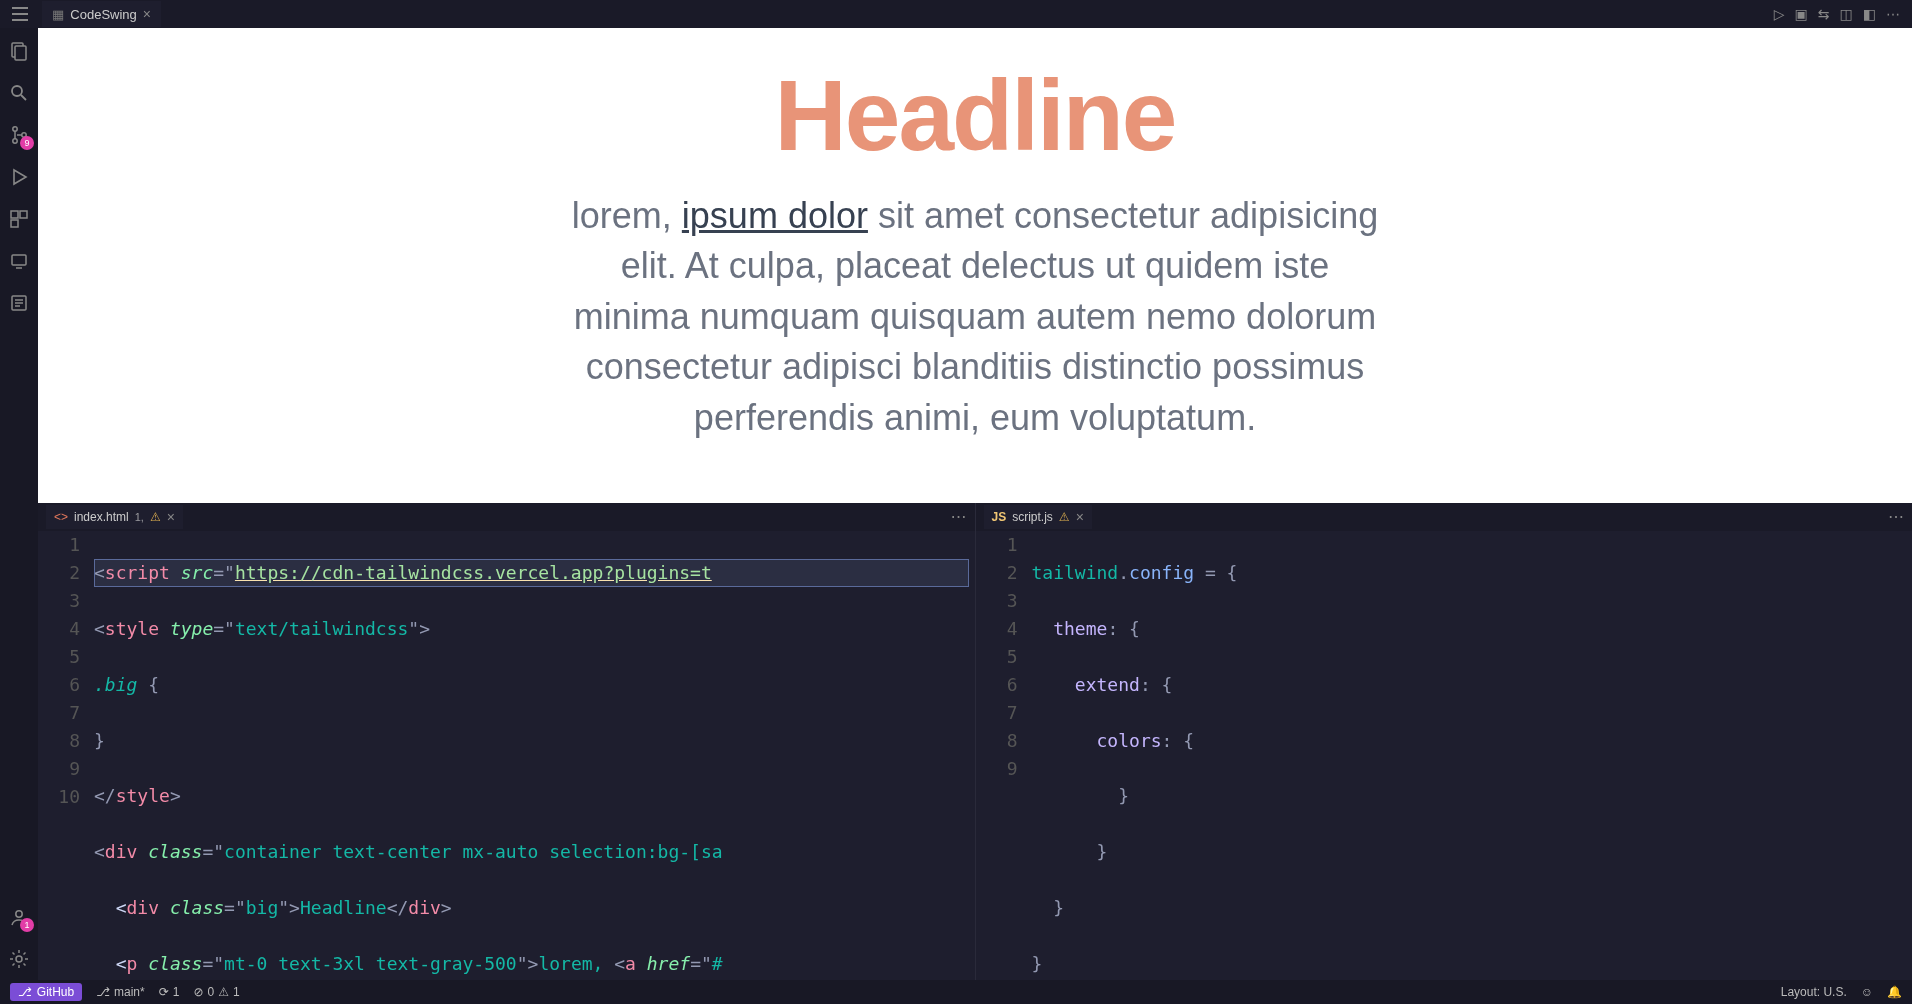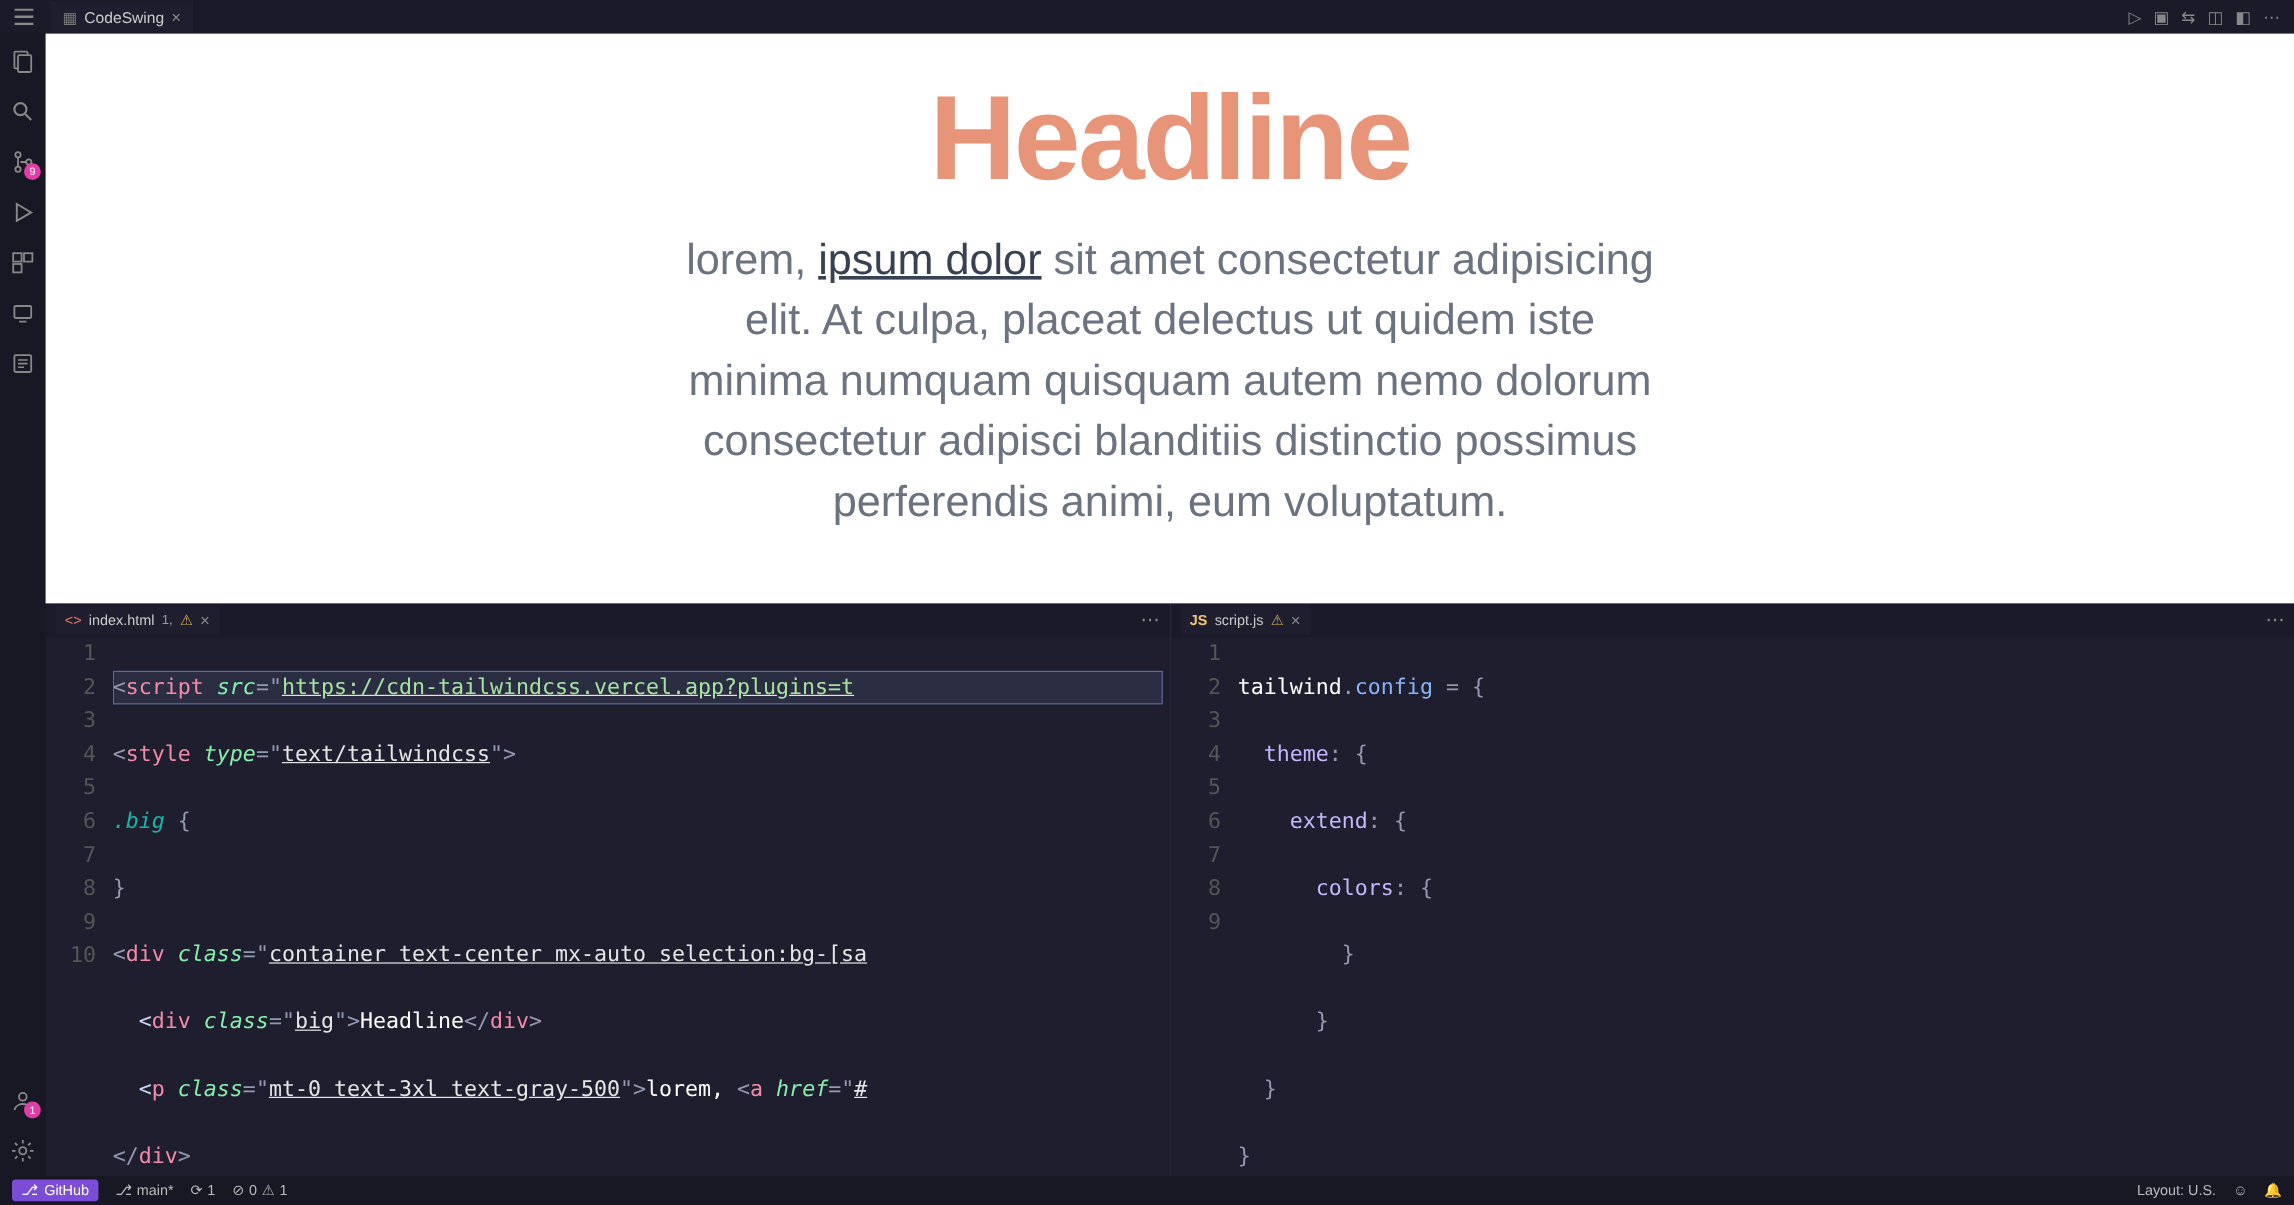--- a/index.html
+++ b/index.html
@@ -85,27 +85,27 @@
 .editor-body { flex:1; display:flex; font-family: Menlo, Consolas, monospace; font-size:18px; line-height:1.55; overflow:hidden; }
 .gutter { width:56px; text-align:right; padding-right:14px; color:#555; user-select:none; background:#1e1e2e;}
 .gutter div { height: 28px; }
 .codearea { flex:1; white-space:pre; color:#cdd6f4; padding-right:6px; overflow:hidden; position:relative;}
 .codearea .ln { height:28px; }
 .line-hl { background: rgba(80,90,120,0.28); }
 .sel-border { outline: 1px solid #5a6a9a; outline-offset:-1px; }
 
 .tk-tag { color:#f38ba8; }
 .tk-attr { color:#86efac; font-style:italic; }
-.tk-str { color:#e5e5e5;text-decoration:underline; }
+.tk-str { color:#14b8a6; }
 .tk-url { color:#a6e3a1; text-decoration: underline; text-decoration-color:#f9e2af; }
 .tk-punc { color:#9399b2; }
 .tk-class { color:#14b8a6; font-style:italic; }
 .tk-at { color:#89b4fa; font-style:italic; text-decoration:underline; }
 .tk-css { color:#89b4fa; }
-.tk-ident { color:#ffffff;text-align:right; }
+.tk-ident { color:#14b8a6;text-align:right; }
 .tk-prop { color:#89b4fa; }
 .tk-key { color:#c4b5fd; }
 
 .statusbar {
   height: 24px; background:#181825; display:flex; align-items:center;
   font-size:12px; color:#bbb; padding: 0 10px; gap: 14px;
 }
 .statusbar .pill {
   background:#7b4dd6; color:#fff; padding:0 8px; border-radius:3px; height:18px;
   display:flex; align-items:center; gap:5px; font-size:12px;
@@ -237,20 +237,21 @@
             <div>7</div>
             <div>8</div>
             <div>9</div>
             <div>10</div>
           </div>
           <div class="codearea">
 <div class="ln line-hl sel-border"><span class="tk-punc">&lt;</span><span class="tk-tag">script</span> <span class="tk-attr">src</span><span class="tk-punc">=</span><span class="tk-punc">"</span><span class="tk-url">https://cdn-tailwindcss.vercel.app?plugins=t</span></div>
 <div class="ln"><span class="tk-punc">&lt;</span><span class="tk-tag">style</span> <span class="tk-attr">type</span><span class="tk-punc">=</span><span class="tk-punc">"</span><span class="tk-str">text/tailwindcss</span><span class="tk-punc">"</span><span class="tk-punc">&gt;</span></div>
 <div class="ln"><span class="tk-class">.big</span><span class="tk-punc"> {</span></div>
 <div class="ln"><span class="tk-punc">}</span></div>
+<div class="ln"><span class="tk-punc">&lt;/</span><span class="tk-tag">style</span><span class="tk-punc">&gt;</span></div>
 <div class="ln"><span class="tk-punc">&lt;</span><span class="tk-tag">div</span> <span class="tk-attr">class</span><span class="tk-punc">=</span><span class="tk-punc">"</span><span class="tk-str">container text-center mx-auto selection:bg-[sa</span></div>
 <div class="ln"><span>  &lt;</span><span class="tk-tag">div</span> <span class="tk-attr">class</span><span class="tk-punc">=</span><span class="tk-punc">"</span><span class="tk-str">big</span><span class="tk-punc">"</span><span class="tk-punc">&gt;</span><span class="tk-ident">Headline</span><span class="tk-punc">&lt;/</span><span class="tk-tag">div</span><span class="tk-punc">&gt;</span></div>
 <div class="ln"><span>  &lt;</span><span class="tk-tag">p</span> <span class="tk-attr">class</span><span class="tk-punc">=</span><span class="tk-punc">"</span><span class="tk-str">mt-0 text-3xl text-gray-500</span><span class="tk-punc">"</span><span class="tk-punc">&gt;</span><span class="tk-ident">lorem, </span><span class="tk-punc">&lt;</span><span class="tk-tag">a</span> <span class="tk-attr">href</span><span class="tk-punc">=</span><span class="tk-punc">"</span><span class="tk-str">#</span></div>
 <div class="ln"><span class="tk-punc">&lt;/</span><span class="tk-tag">div</span><span class="tk-punc">&gt;</span></div>
           </div>
         </div>
       </div>
 
       <div class="editor-pane">
         <div class="editor-tabbar">

